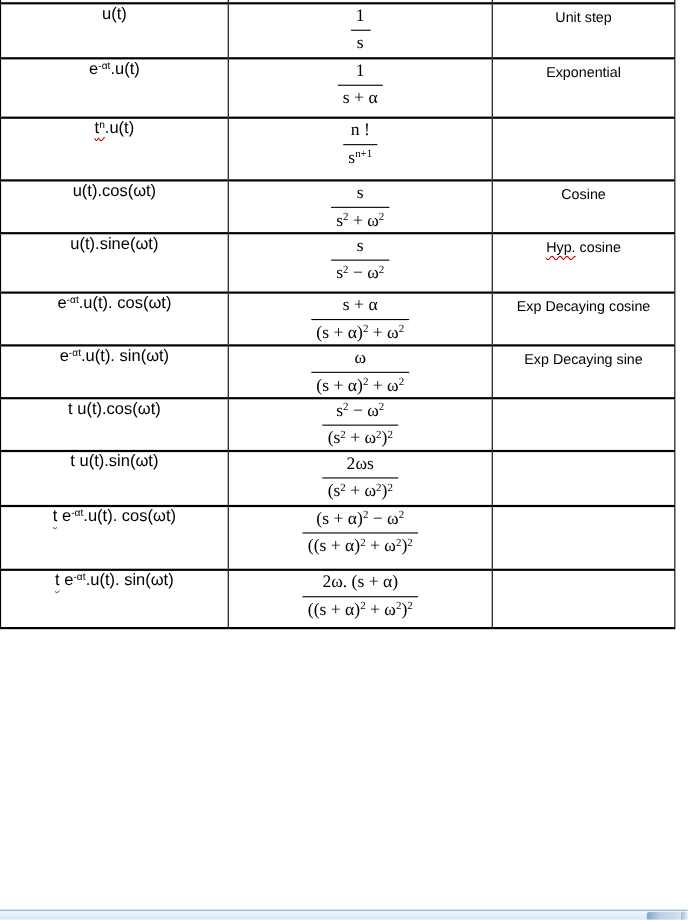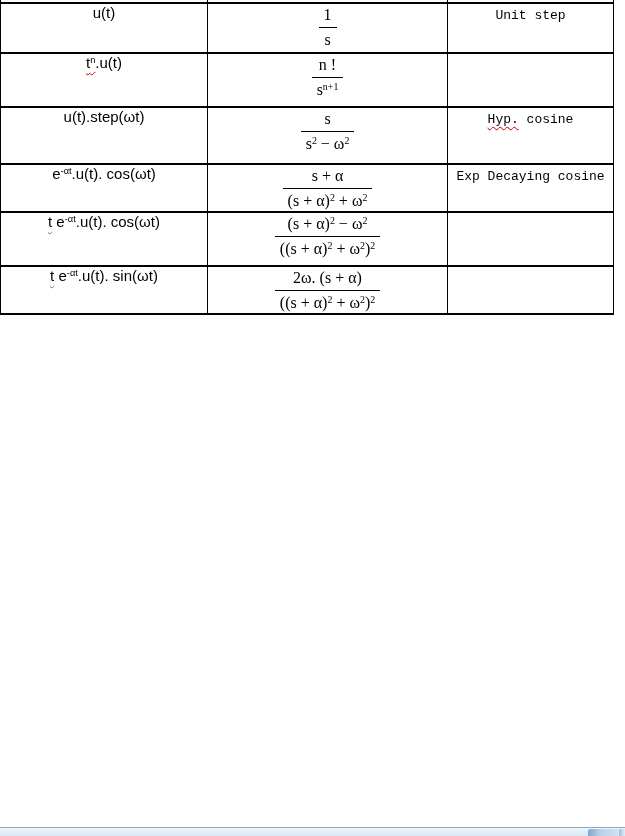--- a/index.html
+++ b/index.html
@@ -49,21 +49,21 @@
   td.time{
     text-align:center;font-size:15px;padding-top:5px;
     font-family:"Liberation Sans",sans-serif;
   }
   td.math{
     text-align:center;font-size:16px;padding-top:3px;
     font-family:"Liberation Serif","DejaVu Serif",serif;
   }
   td.name{
     text-align:center;font-size:13px;padding-top:7px;line-height:1.9;
-    font-family:Liberation Mono, monospace;
+    font-family:Liberation Sans, sans-serif;
     padding-left:6px;padding-right:6px;
   }
 
   .frac{display:inline-block;line-height:1.25;}
   .frac .num{display:block;text-align:center;border-bottom:1.5px solid var(--border);padding:1px 5px 2px;}
   .frac .den{display:block;text-align:center;padding:2px 5px 0;}
 
   .sup{font-size:0.62em;vertical-align:0.5em;}
 
   .sq-red{
@@ -109,33 +109,58 @@
         <td></td>
         <td></td>
       </tr>
 
     <tr>
           <td class="time"><span>u(t)</span></td>
           <td class="math"><span class="frac"><span class="num"><span>1</span></span><span class="den"><span>s</span></span></span></td>
           <td class="name"><span>Unit step</span></td>
         </tr>
         <tr>
+          <td class="time"><span>e</span><span class="sup">-αt</span><span>.u(t)</span></td>
+          <td class="math"><span class="frac"><span class="num"><span>1</span></span><span class="den"><span>s + α</span></span></span></td>
+          <td class="name"><span>Exponential</span></td>
+        </tr>
+        <tr>
           <td class="time"><span class="sq-red"><span>t</span><span class="sup">n</span></span><span>.u(t)</span></td>
           <td class="math"><span class="frac"><span class="num"><span>n !</span></span><span class="den"><span>s</span><span class="sup">n+1</span></span></span></td>
           <td class="name"></td>
         </tr>
         <tr>
-          <td class="time"><span>u(t).step(ωt)</span></td>
+          <td class="time"><span>u(t).cos(ωt)</span></td>
+          <td class="math"><span class="frac"><span class="num"><span>s</span></span><span class="den"><span>s</span><span class="sup">2</span><span> + ω</span><span class="sup">2</span></span></span></td>
+          <td class="name"><span>Cosine</span></td>
+        </tr>
+        <tr>
+          <td class="time"><span>u(t).sine(ωt)</span></td>
           <td class="math"><span class="frac"><span class="num"><span>s</span></span><span class="den"><span>s</span><span class="sup">2</span><span> − ω</span><span class="sup">2</span></span></span></td>
           <td class="name"><span class="sq-red"><span>Hyp.</span></span><span> cosine</span></td>
         </tr>
         <tr>
           <td class="time"><span>e</span><span class="sup">-αt</span><span>.u(t). cos(ωt)</span></td>
           <td class="math"><span class="frac"><span class="num"><span>s + α</span></span><span class="den"><span>(s + α)</span><span class="sup">2</span><span> + ω</span><span class="sup">2</span></span></span></td>
           <td class="name"><span>Exp Decaying cosine</span></td>
+        </tr>
+        <tr>
+          <td class="time"><span>e</span><span class="sup">-αt</span><span>.u(t). sin(ωt)</span></td>
+          <td class="math"><span class="frac"><span class="num"><span>ω</span></span><span class="den"><span>(s + α)</span><span class="sup">2</span><span> + ω</span><span class="sup">2</span></span></span></td>
+          <td class="name"><span>Exp Decaying sine</span></td>
+        </tr>
+        <tr>
+          <td class="time"><span>t u(t).cos(ωt)</span></td>
+          <td class="math"><span class="frac"><span class="num"><span>s</span><span class="sup">2</span><span> − ω</span><span class="sup">2</span></span><span class="den"><span>(s</span><span class="sup">2</span><span> + ω</span><span class="sup">2</span><span>)</span><span class="sup">2</span></span></span></td>
+          <td class="name"></td>
+        </tr>
+        <tr>
+          <td class="time"><span>t u(t).sin(ωt)</span></td>
+          <td class="math"><span class="frac"><span class="num"><span>2ωs</span></span><span class="den"><span>(s</span><span class="sup">2</span><span> + ω</span><span class="sup">2</span><span>)</span><span class="sup">2</span></span></span></td>
+          <td class="name"></td>
         </tr>
         <tr>
           <td class="time"><span class="sq-green"><span>t</span></span><span> e</span><span class="sup">-αt</span><span>.u(t). cos(ωt)</span></td>
           <td class="math"><span class="frac"><span class="num"><span>(s + α)</span><span class="sup">2</span><span> − ω</span><span class="sup">2</span></span><span class="den"><span>((s + α)</span><span class="sup">2</span><span> + ω</span><span class="sup">2</span><span>)</span><span class="sup">2</span></span></span></td>
           <td class="name"></td>
         </tr>
         <tr>
           <td class="time"><span class="sq-green"><span>t</span></span><span> e</span><span class="sup">-αt</span><span>.u(t). sin(ωt)</span></td>
           <td class="math"><span class="frac"><span class="num"><span>2ω. (s + α)</span></span><span class="den"><span>((s + α)</span><span class="sup">2</span><span> + ω</span><span class="sup">2</span><span>)</span><span class="sup">2</span></span></span></td>
           <td class="name"></td>

